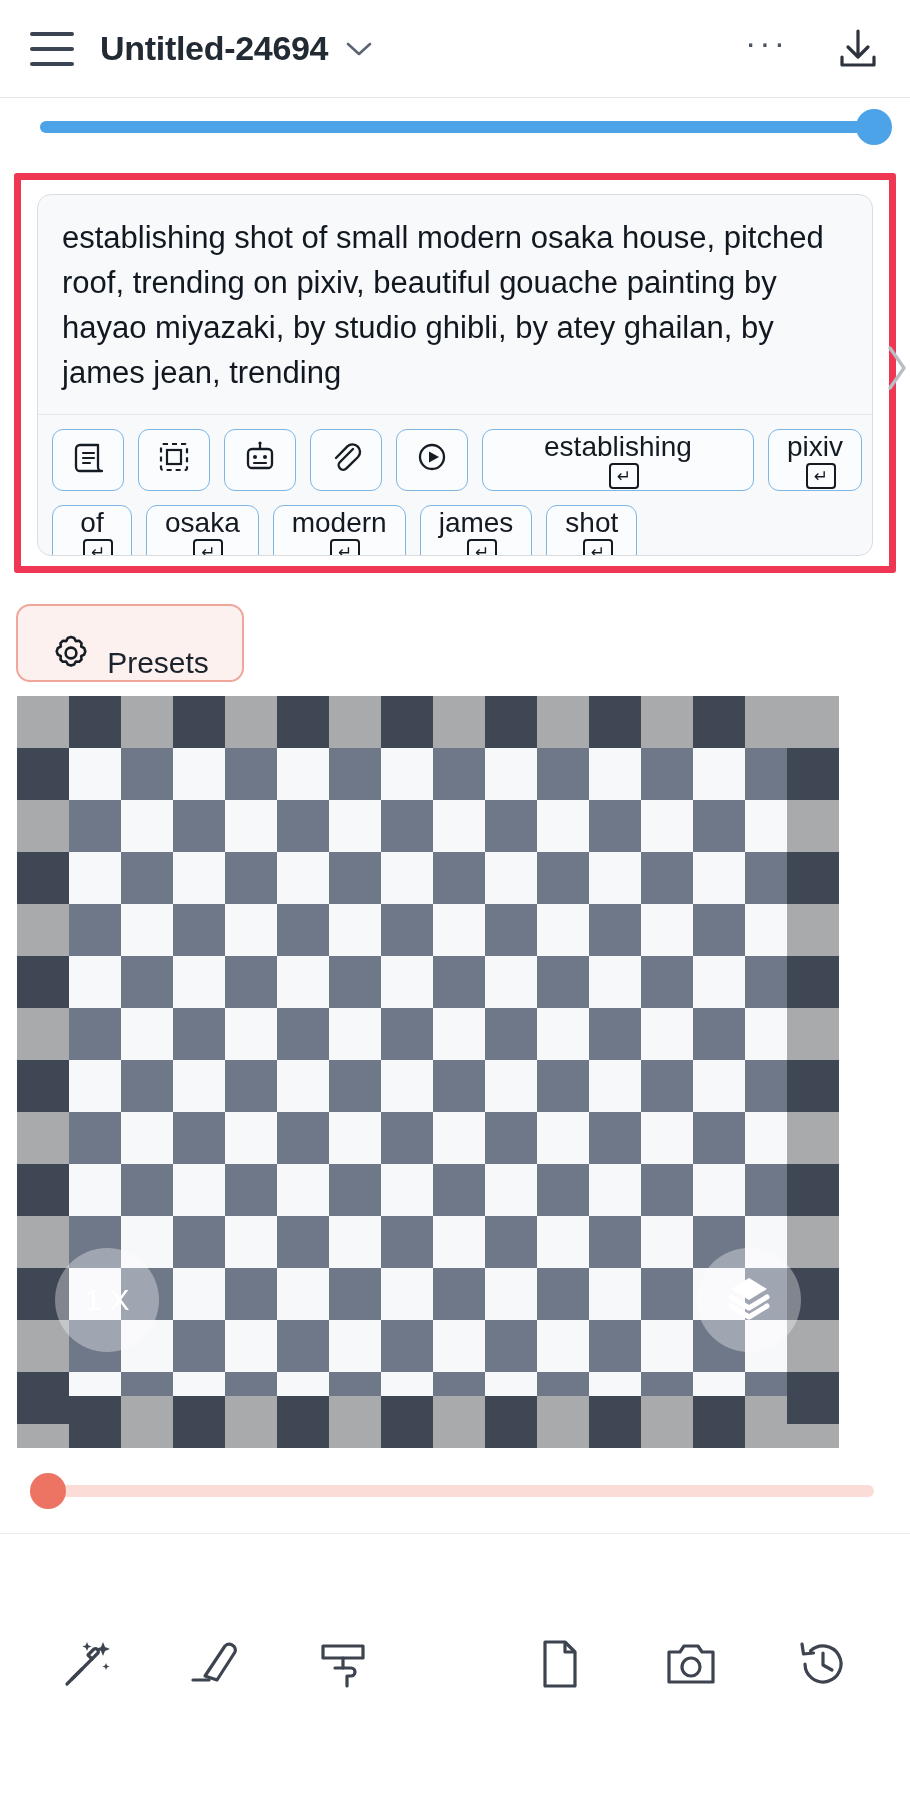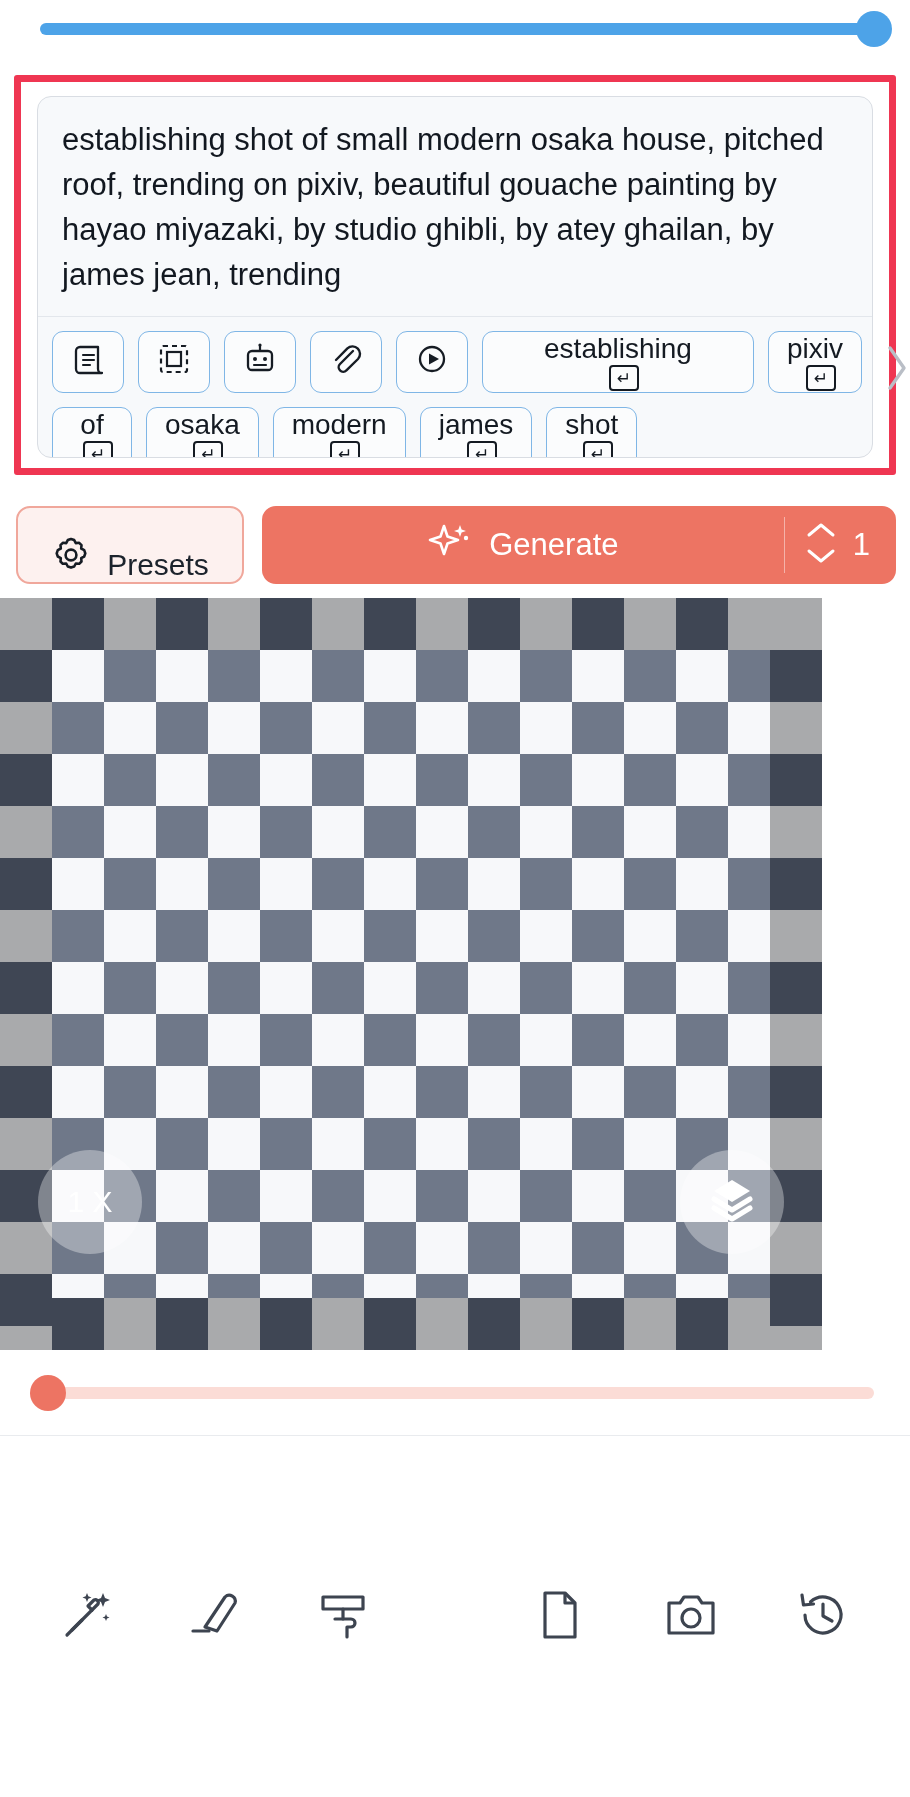--- a/index.html
+++ b/index.html
@@ -90,21 +90,21 @@
     flex: 1 1 auto; height: 78px; border-radius: 14px; background: #ed7463;
     display:flex; align-items:center; cursor:pointer; overflow:hidden;
   }
   .gen-main { flex:1 1 auto; display:flex; align-items:center; justify-content:center; gap: 18px; color:#fff; font-size: 31px; }
   .gen-divider { width:1px; height:56px; background: rgba(255,255,255,.45); }
   .stepper { flex:0 0 auto; display:flex; align-items:center; gap: 16px; padding: 0 26px 0 20px; }
   .step-chevs { display:flex; flex-direction:column; gap:4px; }
   .step-count { color:#fff; font-size: 31px; }
 
   
-  .canvas-wrap { position:relative; flex: 0 0 auto; height: 752px; width: 822px; overflow:hidden; }
+  .canvas-wrap { position:relative; flex: 0 0 auto; height: 752px; width: 822px; overflow:hidden;margin-left:17px; }
   .checker {
     position:absolute; inset:0;
     background-color: #f7f8fa;
     background-image:
       linear-gradient(45deg, #6f7889 25%, transparent 25%, transparent 75%, #6f7889 75%),
       linear-gradient(45deg, #6f7889 25%, transparent 25%, transparent 75%, #6f7889 75%);
     background-size: 104px 104px;
     background-position: 0 0, 52px 52px;
   }
   .canvas-edge-l, .canvas-edge-r { position:absolute; top:0; bottom:0; width: 52px; }
@@ -155,20 +155,43 @@
   .tool { width: 62px; height: 62px; display:flex; align-items:center; justify-content:center; cursor:pointer; }
 
   
   .panel-chevron { position:absolute; right: 0px; top: 340px; z-index: 5; }
 </style>
 </head>
 <body>
 
 <div class="app">
 
+  <div class="header">
+    <div class="hamburger">
+      <span></span>
+        <span></span>
+        <span></span>
+    </div>
+    <div class="doc-title">Untitled-24694</div>
+    <div class="title-caret">
+      <svg width="30" height="20" viewBox="0 0 30 20">
+          <path d="M4 5 L15 15 L26 5" fill="none" stroke="#5b6470" stroke-width="2.6" stroke-linecap="round" stroke-linejoin="round"></path>
+        </svg>
+    </div>
+    <div class="header-spacer"></div>
+    <div class="hdr-btn">
+      <div class="dots">···</div>
+    </div>
+    <div class="hdr-btn dl-icon">
+      <svg width="48" height="48" viewBox="0 0 48 48">
+        <path d="M24 6 L24 30 M14 22 L24 32 L34 22" fill="none" stroke="#2c333d" stroke-width="3.2" stroke-linecap="round" stroke-linejoin="round"></path>
+        <path d="M8 32 L8 40 L40 40 L40 32" fill="none" stroke="#2c333d" stroke-width="3.2" stroke-linecap="round" stroke-linejoin="round"></path>
+      </svg>
+    </div>
+  </div>
 
   <div class="slider-wrap">
     <div class="slider-track">
       <div class="slider-thumb"></div>
     </div>
   </div>
 
   <div class="prompt-outline">
     <div class="prompt-card">
       <div class="prompt-text">establishing shot of small modern osaka house, pitched roof, trending on pixiv, beautiful gouache painting by hayao miyazaki, by studio ghibli, by atey ghailan, by james jean, trending</div>
@@ -267,48 +290,20 @@
     <div class="presets-btn">
       <span>
         <svg width="40" height="40" viewBox="0 0 40 40">
           <path d="M20 4 l3.2 1.1 1.6 3 3.4 -.3 2.3 2.3 -.3 3.4 3 1.6 1.1 3.2 -1.1 3.2 -3 1.6 .3 3.4 -2.3 2.3 -3.4 -.3 -1.6 3 -3.2 1.1 -3.2 -1.1 -1.6 -3 -3.4 .3 -2.3 -2.3 .3 -3.4 -3 -1.6 -1.1 -3.2 1.1 -3.2 3 -1.6 -.3 -3.4 2.3 -2.3 3.4 .3 1.6 -3 z" fill="none" stroke="#161c24" stroke-width="2.6" stroke-linejoin="round"></path>
           <circle cx="20" cy="20" r="5.4" fill="none" stroke="#161c24" stroke-width="2.6"></circle>
         </svg>
       </span>
       <span>Presets</span>
     </div>
 
-    <div class="generate-btn">
-      <div class="gen-main">
-        <span>
-          <svg width="44" height="44" viewBox="0 0 44 44">
-            <path d="M17 7 L20.5 17.5 L31 21 L20.5 24.5 L17 35 L13.5 24.5 L3 21 L13.5 17.5 z" fill="none" stroke="#fff" stroke-width="2.6" stroke-linejoin="round"></path>
-            <path d="M33 6 L34.6 10.4 L39 12 L34.6 13.6 L33 18 L31.4 13.6 L27 12 L31.4 10.4 z" fill="#fff"></path>
-            <circle cx="39" cy="19" r="2.2" fill="#fff"></circle>
-          </svg>
-        </span>
-        <span>Generate</span>
-      </div>
-      <div class="gen-divider"></div>
-      <div class="stepper">
-        <div class="step-chevs">
-          <span>
-            <svg width="32" height="18" viewBox="0 0 32 18">
-                <path d="M4 14 L16 4 L28 14" fill="none" stroke="#fff" stroke-width="3" stroke-linecap="round" stroke-linejoin="round"></path>
-              </svg>
-          </span>
-          <span>
-            <svg width="32" height="18" viewBox="0 0 32 18">
-                <path d="M4 4 L16 14 L28 4" fill="none" stroke="#fff" stroke-width="3" stroke-linecap="round" stroke-linejoin="round"></path>
-              </svg>
-          </span>
-        </div>
-        <span class="step-count">1</span>
-      </div>
-    </div>
   </div>
 
   <div class="canvas-wrap">
     <div class="checker"></div>
     <div class="canvas-edge-t"></div>
     <div class="canvas-edge-b"></div>
     <div class="canvas-edge-l"></div>
     <div class="canvas-edge-r"></div>
 
     <div class="zoom-badge">

